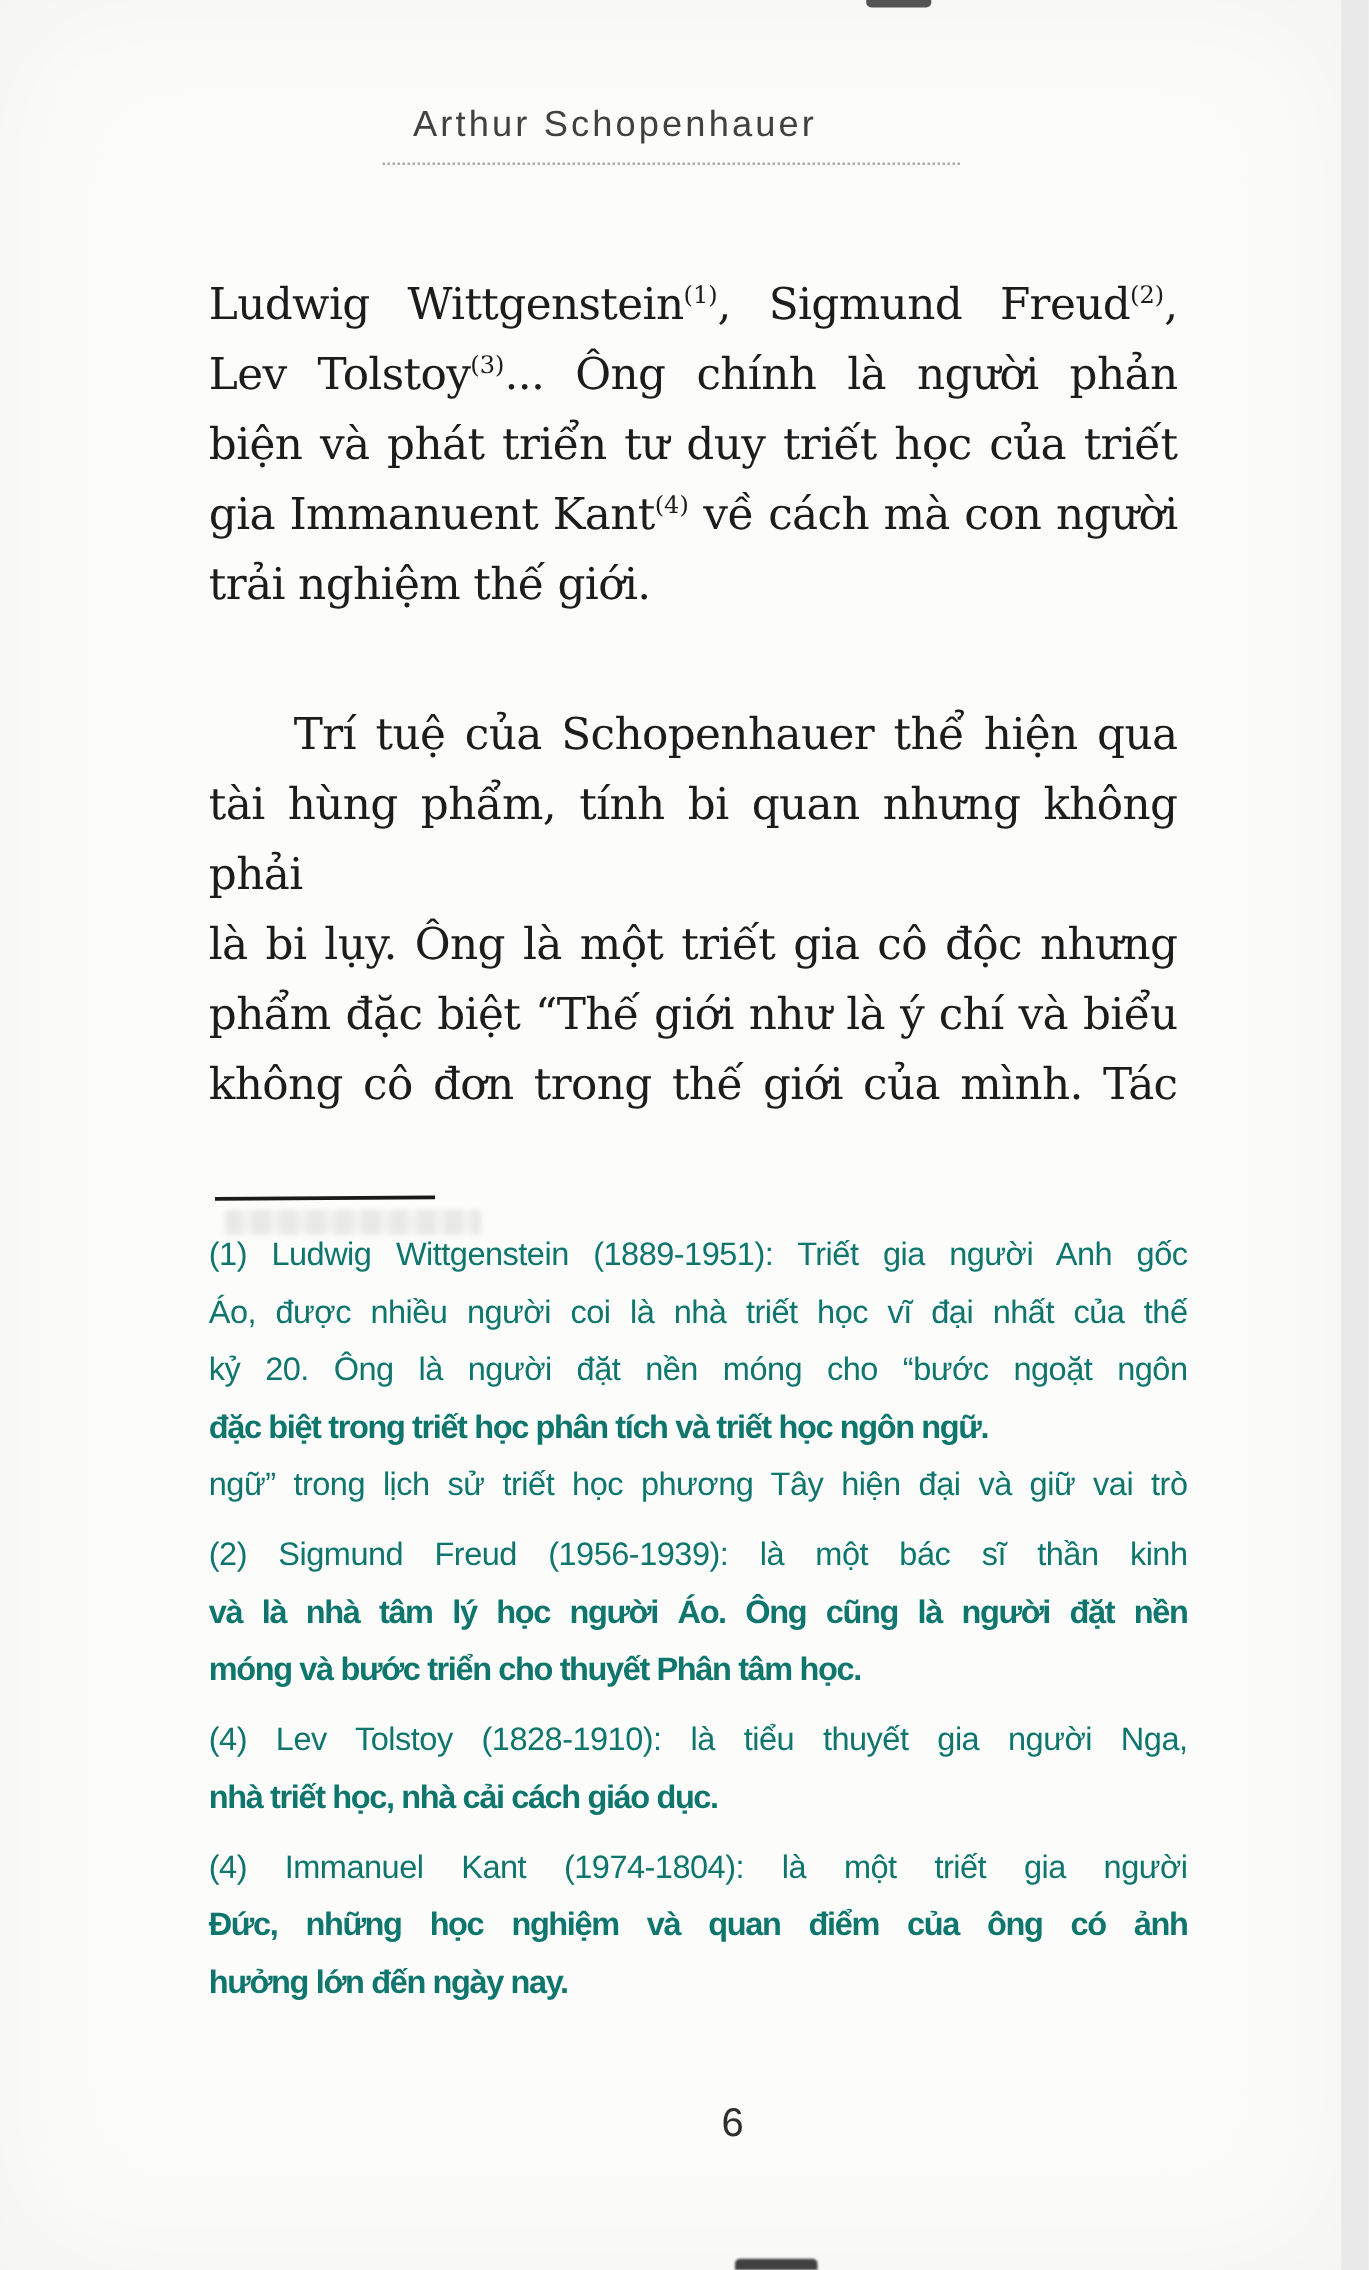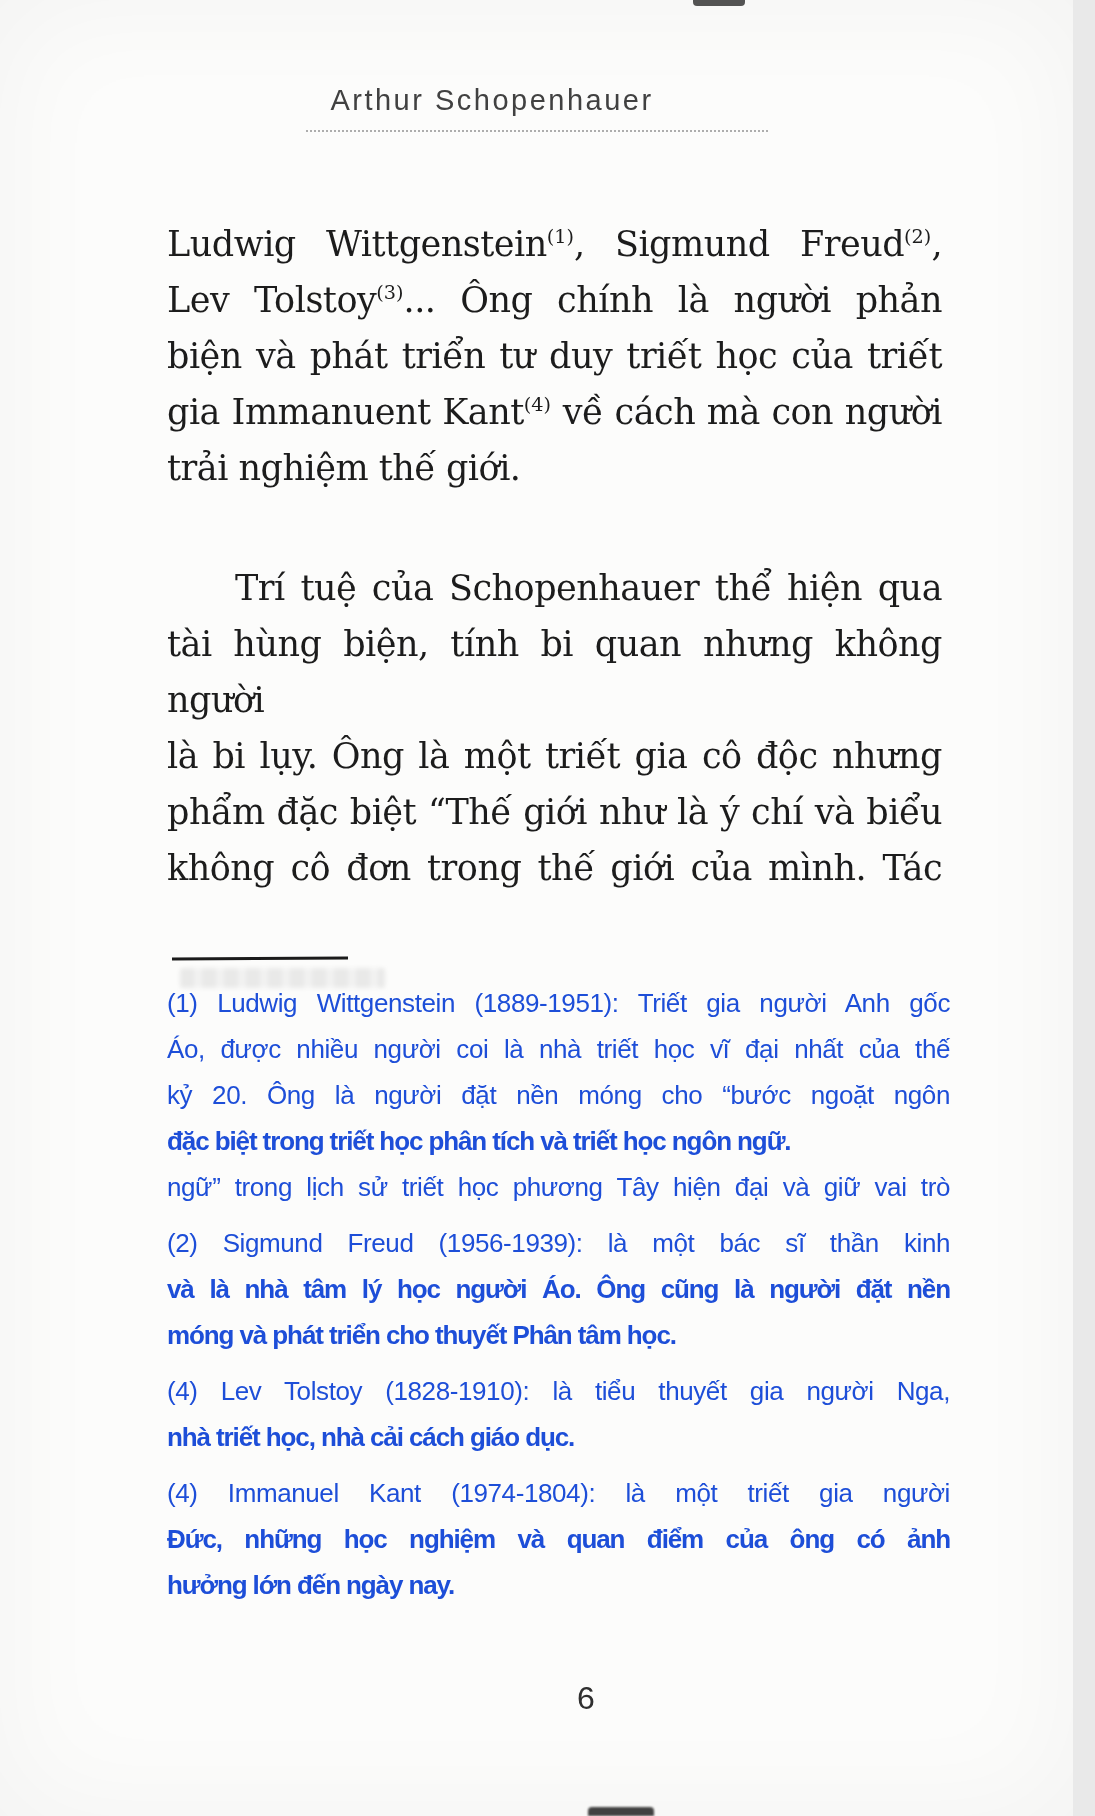--- a/index.html
+++ b/index.html
@@ -40,21 +40,21 @@
   }
   .show-through{
     position:absolute;left:180px;top:968px;width:205px;height:20px;
     background:repeating-linear-gradient(90deg,#b9b9b9 0 14px,#d9d9d9 14px 22px);
     filter:blur(2px);opacity:.28;border-radius:3px;
   }
   
   .footnotes{
     position:absolute;left:167px;top:980px;width:783px;
     font-family:"Liberation Sans", sans-serif;
-    font-size:26px;line-height:46px;letter-spacing:-0.4px;color:#1d4ed8;
+    font-size:26px;line-height:46px;letter-spacing:-0.4px;color:#0f766e;
   }
   .footnotes .tblock{margin-bottom:10px;}
   .footnotes .tline.b{font-weight:700;letter-spacing:-1.1px;}
   
   .page-number{
     position:absolute;top:1680px;left:586px;transform:translateX(-50%);
     font-family:"Liberation Sans", sans-serif;font-weight:300;
     font-size:32px;color:#2f2f2f;
   }
   
@@ -80,42 +80,42 @@
   <div class="main-text">
       <div class="tblock">
         <div class="tline">Ludwig Wittgenstein<sup>(1)</sup>, Sigmund Freud<sup>(2)</sup>,</div>
         <div class="tline">Lev Tolstoy<sup>(3)</sup>... Ông chính là người phản</div>
         <div class="tline">biện và phát triển tư duy triết học của triết</div>
         <div class="tline">gia Immanuent Kant<sup>(4)</sup> về cách mà con người</div>
         <div class="tline no-just">trải nghiệm thế giới.</div>
       </div>
       <div class="tblock">
         <div class="tline ind">Trí tuệ của Schopenhauer thể hiện qua</div>
-        <div class="tline">tài hùng biện, tính bi quan nhưng không người</div>
+        <div class="tline">tài hùng phẩm, tính bi quan nhưng không phải</div>
         <div class="tline">là bi lụy. Ông là một triết gia cô độc nhưng</div>
         <div class="tline">phẩm đặc biệt “Thế giới như là ý chí và biểu</div>
         <div class="tline">không cô đơn trong thế giới của mình. Tác</div>
       </div>
     </div>
 
   <div class="footnote-divider"></div>
   <div class="show-through"></div>
 
   <div class="footnotes">
       <div class="tblock">
         <div class="tline">(1) Ludwig Wittgenstein (1889-1951): Triết gia người Anh gốc</div>
         <div class="tline">Áo, được nhiều người coi là nhà triết học vĩ đại nhất của thế</div>
         <div class="tline">kỷ 20. Ông là người đặt nền móng cho “bước ngoặt ngôn</div>
         <div class="tline no-just b">đặc biệt trong triết học phân tích và triết học ngôn ngữ.</div>
         <div class="tline">ngữ” trong lịch sử triết học phương Tây hiện đại và giữ vai trò</div>
       </div>
       <div class="tblock">
         <div class="tline">(2) Sigmund Freud (1956-1939): là một bác sĩ thần kinh</div>
         <div class="tline b">và là nhà tâm lý học người Áo. Ông cũng là người đặt nền</div>
-        <div class="tline no-just b">móng và phát triển cho thuyết Phân tâm học.</div>
+        <div class="tline no-just b">móng và bước triển cho thuyết Phân tâm học.</div>
       </div>
       <div class="tblock">
         <div class="tline">(4) Lev Tolstoy (1828-1910): là tiểu thuyết gia người Nga,</div>
         <div class="tline no-just b">nhà triết học, nhà cải cách giáo dục.</div>
       </div>
       <div class="tblock">
         <div class="tline">(4) Immanuel Kant (1974-1804): là một triết gia người</div>
         <div class="tline b">Đức, những học nghiệm và quan điểm của ông có ảnh</div>
         <div class="tline no-just b">hưởng lớn đến ngày nay.</div>
       </div>

